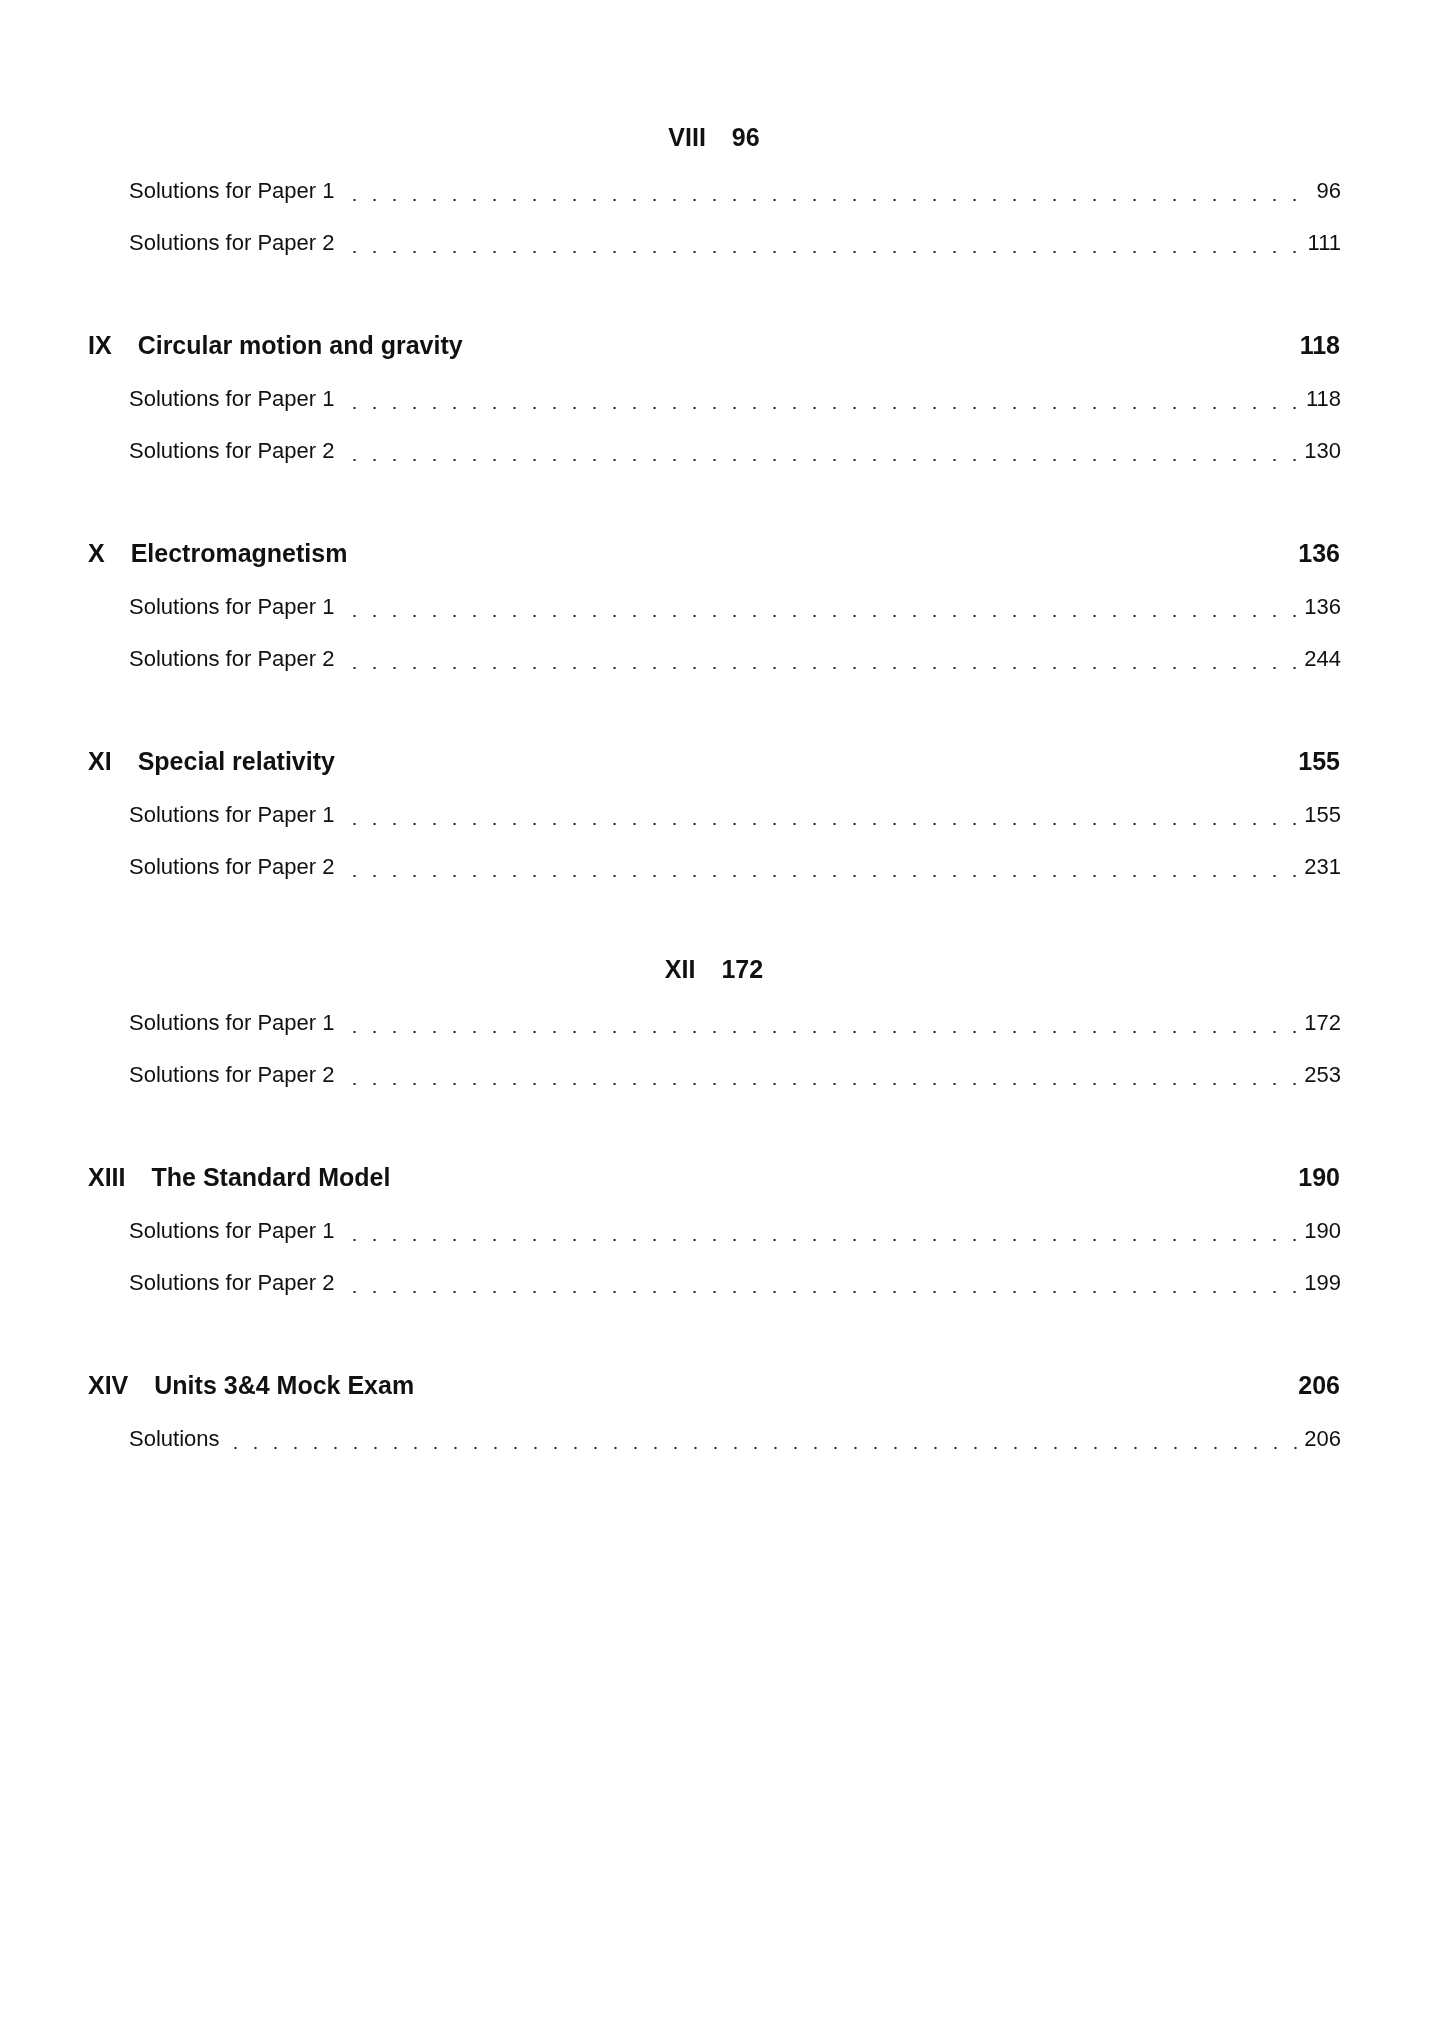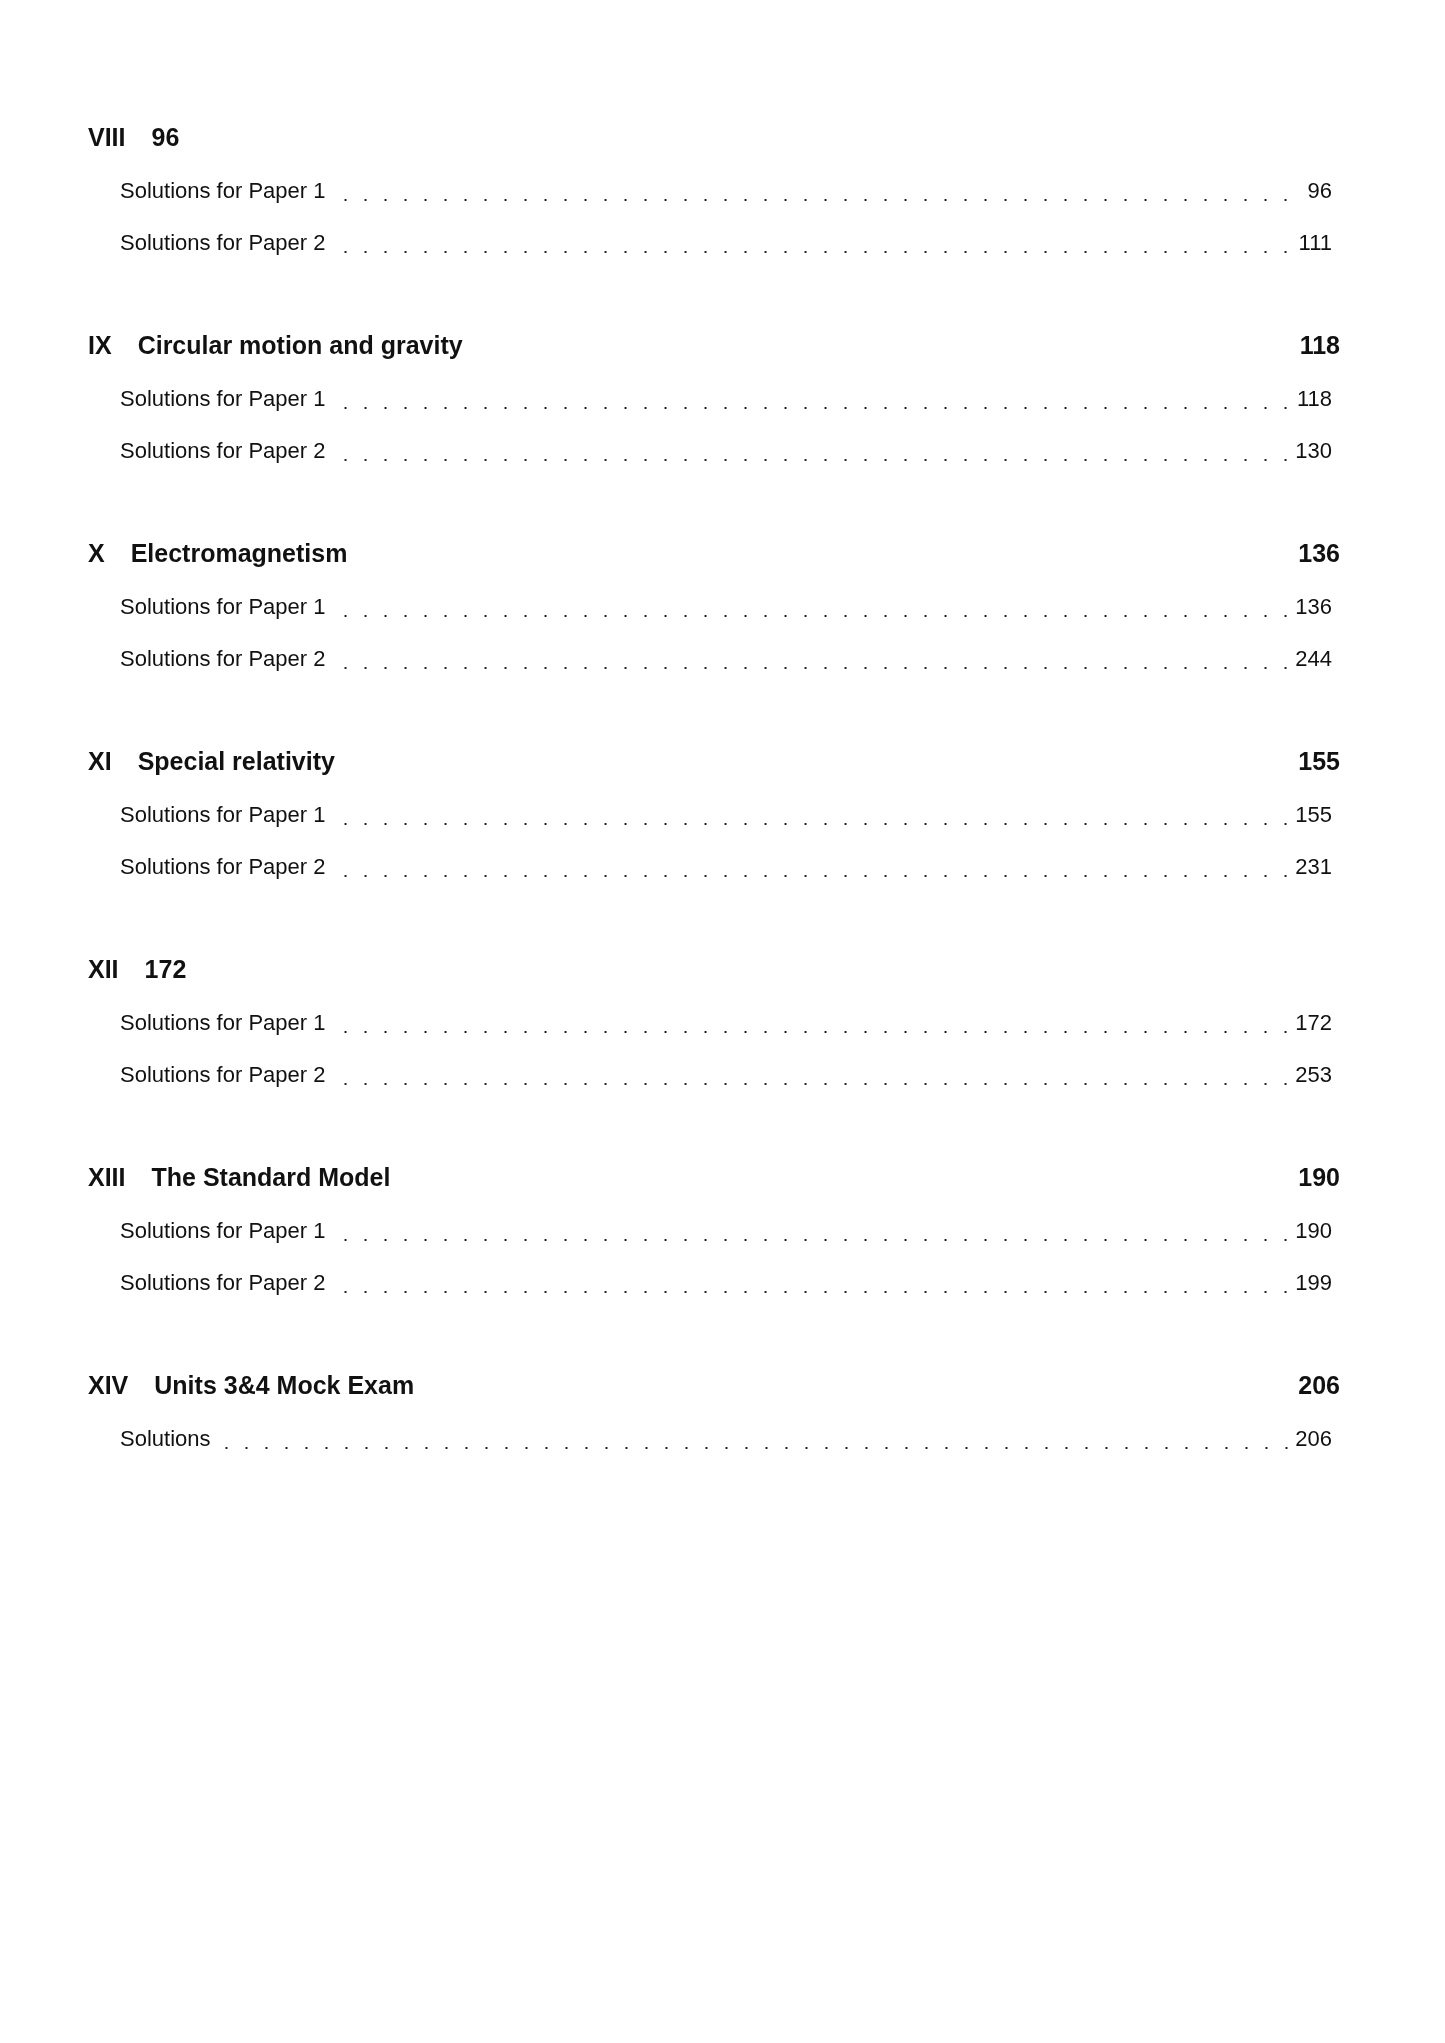--- a/index.html
+++ b/index.html
@@ -2,27 +2,27 @@
 <html><head>
 <meta charset="utf-8">
 <style>
   html, body { margin: 0; padding: 0; background: #ffffff; }
   body { width: 1445px; height: 2043px; position: relative; overflow: hidden; color: #111111; }
   .toc { position: absolute; left: 88px; top: 0; width: 1252px; }
   .part { position: absolute; left: 0; width: 1252px; }
   .part-head {
     position: absolute; left: 0; top: 0; width: 1252px; height: 30px;
     font-family: "Liberation Sans", sans-serif; font-weight: bold; font-size: 25px;
-    display: flex; align-items: baseline; white-space: nowrap;
+    display: flex; align-items: baseline; white-space: nowrap; justify-content: center;
   }
   .part-num { display: inline-block; margin-right: 26px; }
   .part-title { flex: 1; }
   .part-page { text-align: right; }
   .entry {
-    position: absolute; left: 32px; width: 1212px; height: 28px;
+    position: absolute; left: 41px; width: 1212px; height: 28px;
     font-family: "Liberation Sans", sans-serif; font-size: 22px;
     display: flex; align-items: baseline; white-space: nowrap;
   }
   .entry-label { padding-right: 6px; }
   .leader {
     flex: 1; overflow: hidden; position: relative; height: 22px;
     background-image: radial-gradient(circle, #222 1.1px, transparent 1.4px);
     background-size: 20px 4px; background-repeat: repeat-x;
     background-position: right 14px bottom 0px;
     align-self: flex-end; margin-bottom: 4px;

